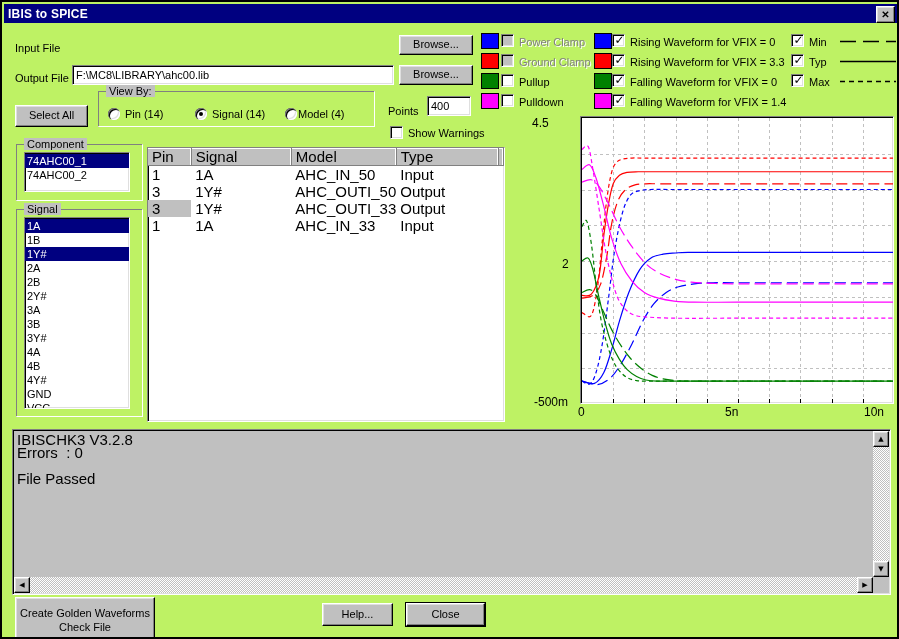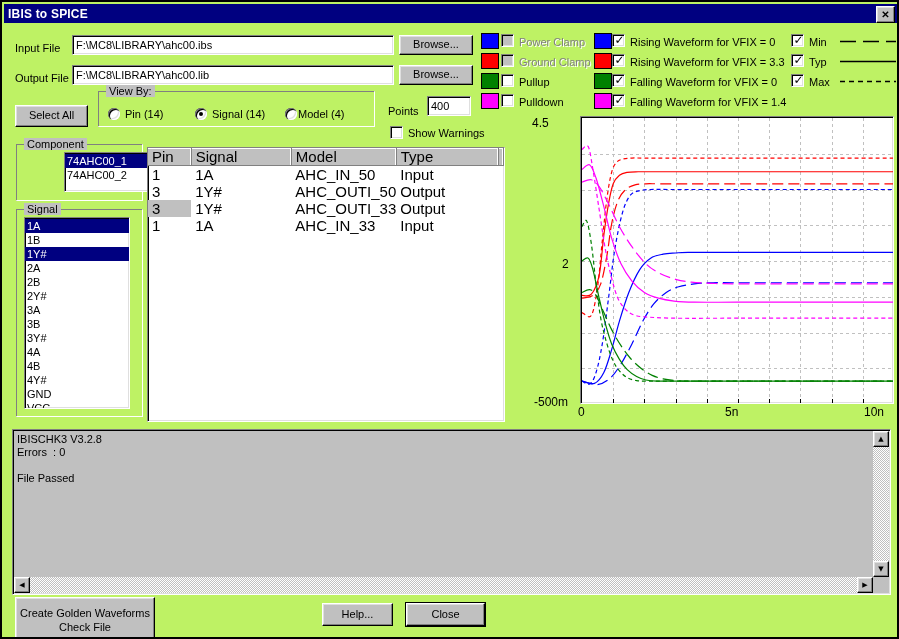--- a/index.html
+++ b/index.html
@@ -206,21 +206,21 @@
     box-sizing: border-box;
     border-top: 1px solid #808080;
     border-left: 1px solid #808080;
     border-right: 1px solid #ffffff;
     border-bottom: 1px solid #ffffff;
     box-shadow: inset 1px 1px 0 #000000, inset -1px -1px 0 #dfdfdf;
     overflow: hidden;
   }
   #logtext {
     position: absolute; left: 4px; top: 3px;
-    font-size: 11px; white-space: pre; line-height: 13px;
+    font-size: 15px; white-space: pre; line-height: 13px;
   }
   .sbar-track {
     position: absolute;
     background-color: #c0c0c0;
     background-image:
       linear-gradient(45deg, #ffffff 25%, transparent 25%, transparent 75%, #ffffff 75%),
       linear-gradient(45deg, #ffffff 25%, transparent 25%, transparent 75%, #ffffff 75%);
     background-size: 2px 2px;
     background-position: 0 0, 1px 1px;
   }
@@ -257,21 +257,20 @@
 <body>
 
 <div id="app">
 
   <div id="titlebar">
     <span class="tb-text">IBIS to SPICE</span>
     <div id="tb-close">✕</div>
   </div>
 
   <div class="lbl" style="left:13px; top:40px;">Input File</div>
-  <div class="txtfield" style="left:70px; top:33px; width:322px; height:20px;">F:\MC8\LIBRARY\ahc00.ibs</div>
   <div class="btn" style="position:absolute; left:397px; top:33px; width:74px; height:20px;">Browse...</div>
 
   <div class="lbl" style="left:13px; top:70px;">Output File</div>
   <div class="txtfield" style="left:70px; top:63px; width:322px; height:20px;">F:\MC8\LIBRARY\ahc00.lib</div>
   <div class="btn" style="position:absolute; left:397px; top:63px; width:74px; height:20px;">Browse...</div>
 
   <div class="btn" style="position:absolute; left:13px; top:103px; width:73px; height:22px;">Select All</div>
 
   <div class="groupbox" style="left:96px; top:89px; width:277px; height:36px;">
     <div class="gb-inner"></div>
@@ -355,21 +354,21 @@
     </div>
   <div class="legend-text" style="left:807px; top:74px;">Max</div>
   <svg style="position:absolute; left:838px; top:78px;" width="56" height="3">
     <line x1="0" y1="1.5" x2="56" y2="1.5" stroke="#000000" stroke-width="1.6" stroke-dasharray="5 4"></line>
   </svg>
 
   <div class="groupbox" style="left:14px; top:142px; width:127px; height:57px;">
     <div class="gb-inner"></div>
     <div class="gb-title">Component</div>
   </div>
-  <div class="listbox" id="component-list" style="left:22px; top:150px; width:123px; height:40px;margin-left:40px;">
+  <div class="listbox" id="component-list" style="left:22px; top:150px; width:106px; height:40px;">
       <div class="item sel">74AHC00_1</div>
       <div class="item">74AHC00_2</div>
     </div>
 
   <div class="groupbox" style="left:14px; top:207px; width:127px; height:208px;">
     <div class="gb-inner"></div>
     <div class="gb-title">Signal</div>
   </div>
   <div class="listbox" id="signal-list" style="left:22px; top:215px; width:106px; height:192px;">
       <div class="item sel">1A</div>

